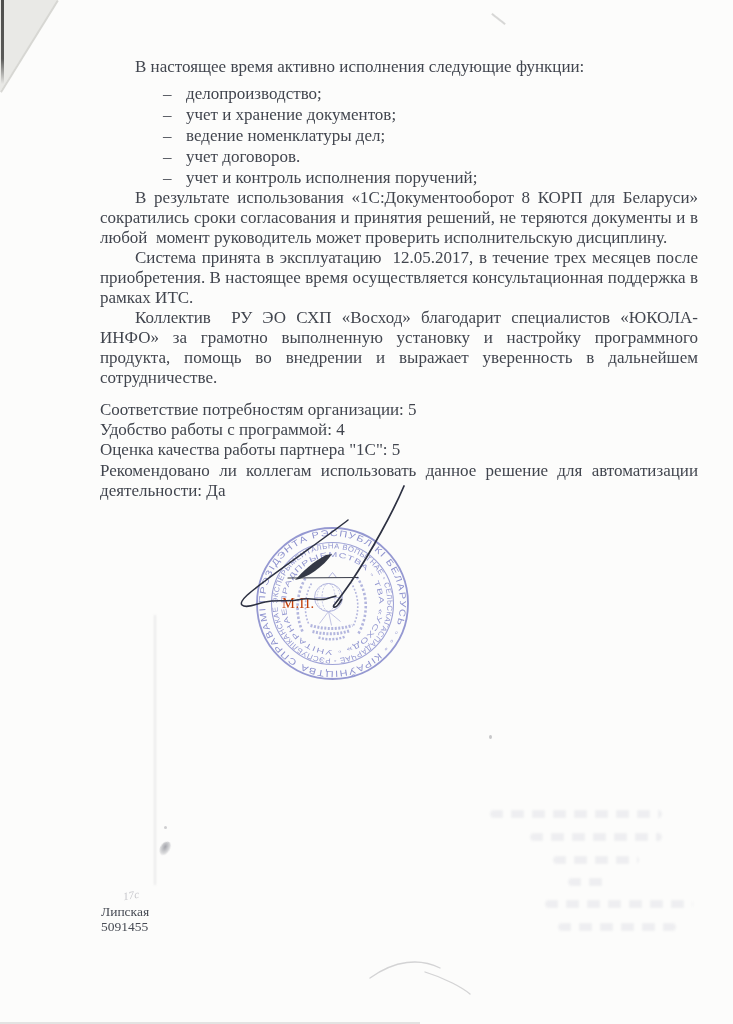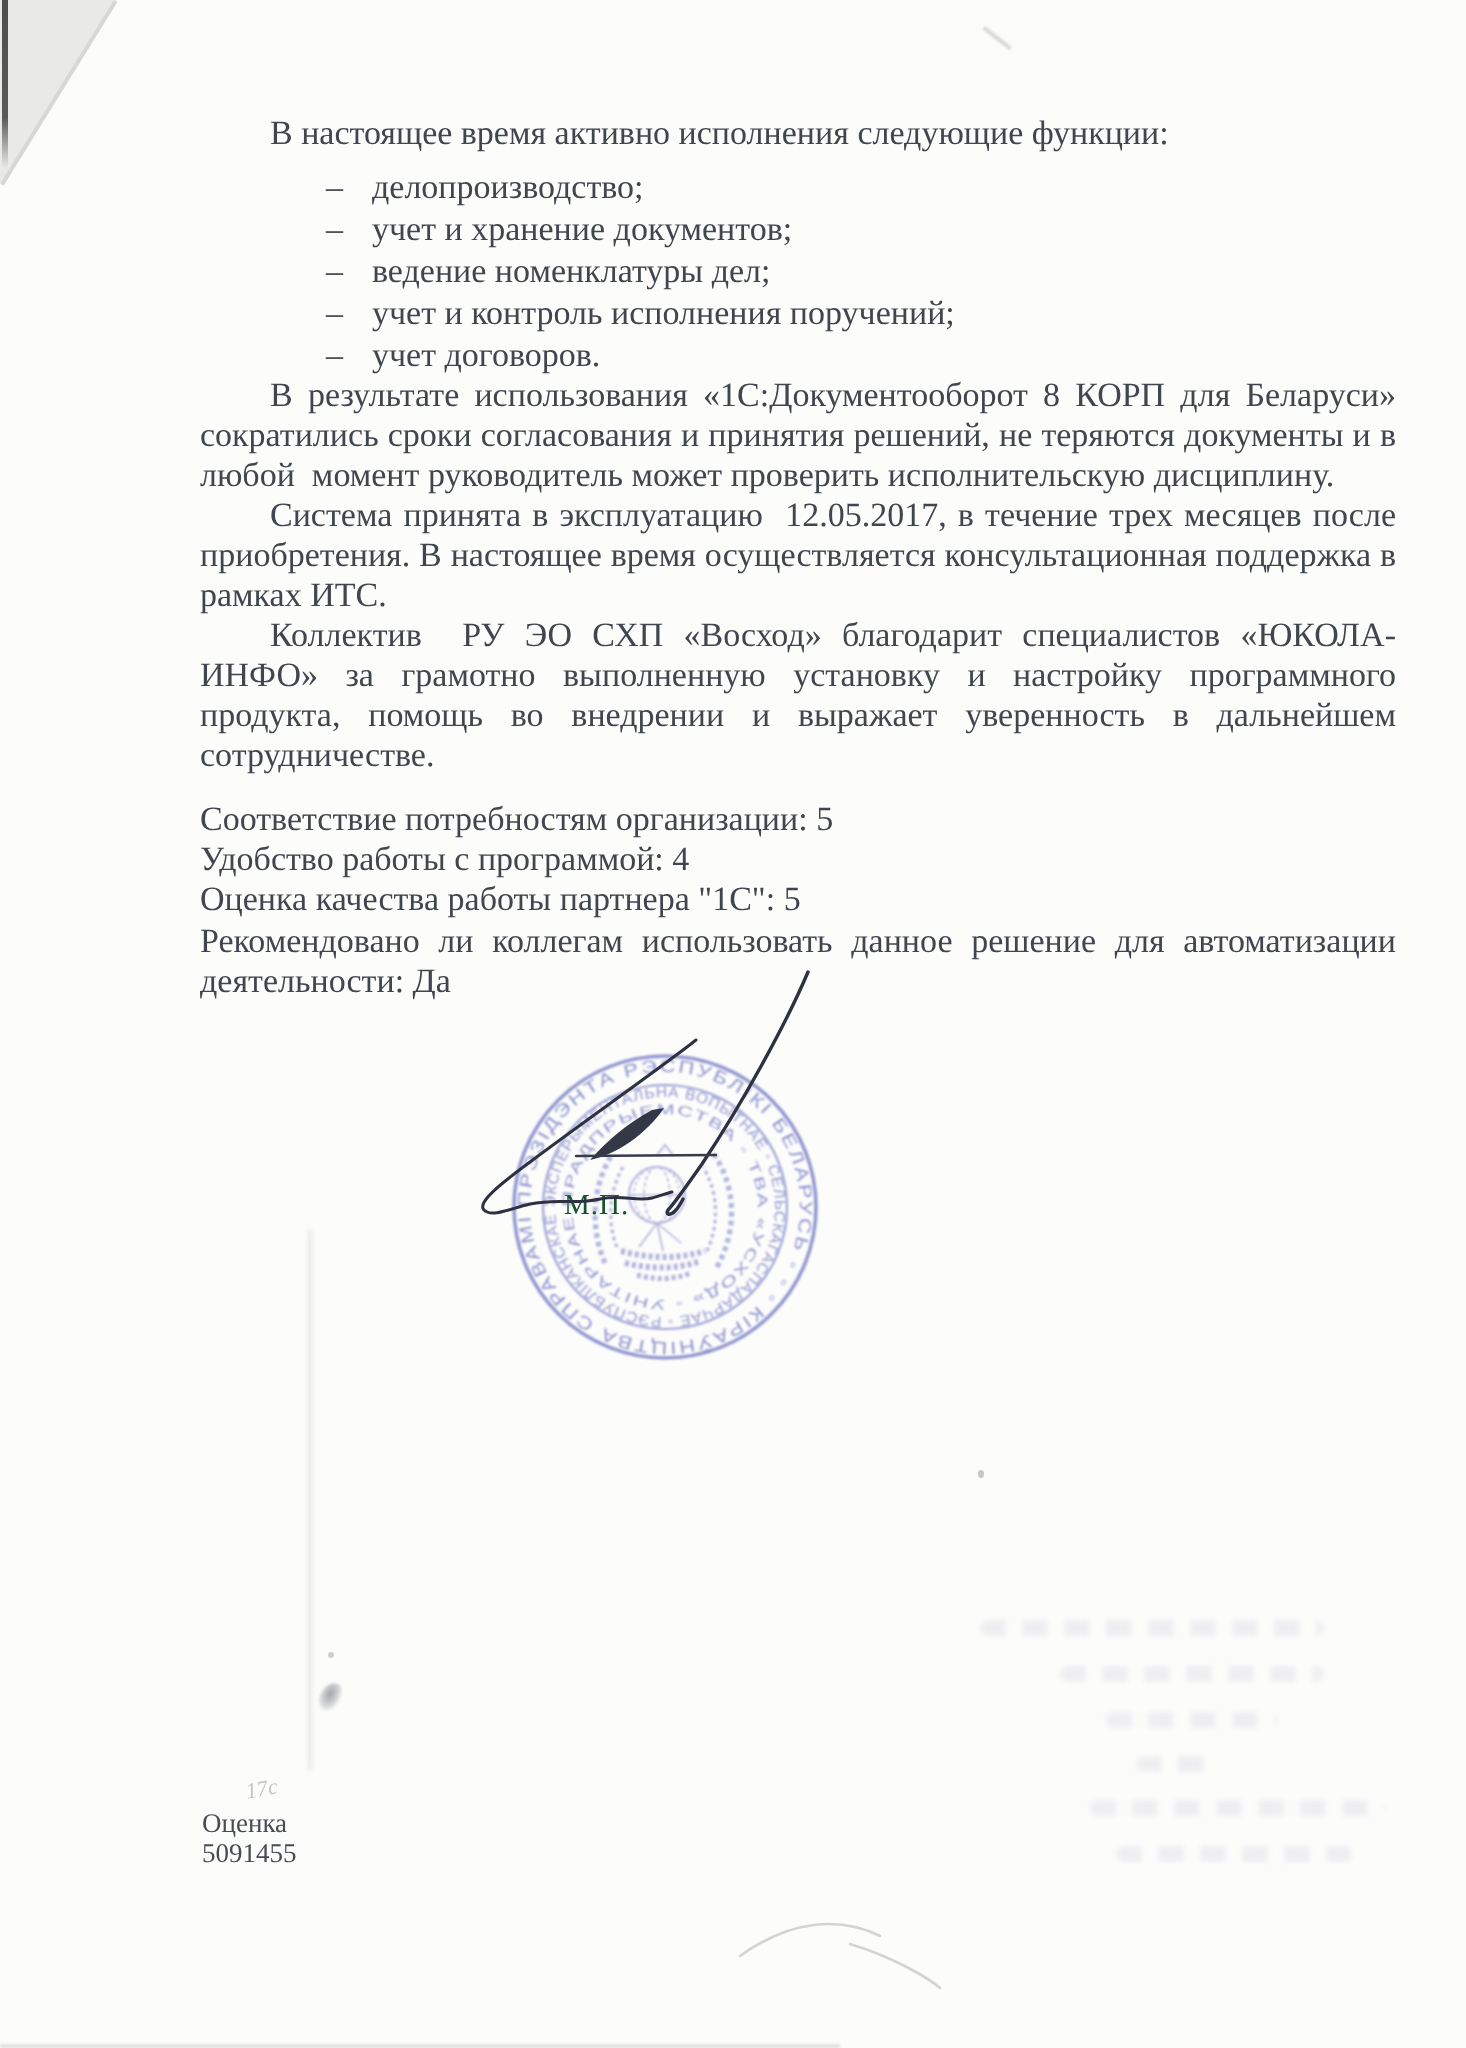--- a/index.html
+++ b/index.html
@@ -41,21 +41,21 @@
   .just { text-align:justify; }
   .intro { margin-bottom:6px !important; }
   .flist { line-height:21px; }
   .flist .li { padding-left:63px; }
   .flist .dash { display:inline-block; width:23px; }
   .ratings { margin-top:12px; line-height:20.2px; }
   
   .sigrow { position:absolute; left:0; top:562px; width:733px; height:22px; font-size:17px; }
   .sigrow .title { position:absolute; left:148px; }
   .sigrow .name  { position:absolute; left:462px; }
-  .mp { position:absolute; left:282px; top:595px; font-size:14.5px; letter-spacing:.5px; color:#14532d; }
+  .mp { position:absolute; left:282px; top:595px; font-size:14.5px; letter-spacing:.5px; color:#c2410c; }
   .stamp { position:absolute; left:255px; top:526px; width:155px; height:155px; opacity:.92; }
   .signature-svg { position:absolute; left:225px; top:478px; width:195px; height:145px; }
   .scribble-svg { position:absolute; left:365px; top:950px; width:120px; height:60px; }
   
   .footer { position:absolute; left:101px; top:904px; font-size:13.5px; line-height:15px; color:#474b54; }
   .pencil { position:absolute; left:123px; top:889px; font-size:11px; font-style:italic;
     color:rgba(120,120,132,.42); transform:rotate(-10deg); }
 </style>
 </head>
 <body>
@@ -81,22 +81,22 @@
     <div style="left:558px; top:923px; width:118px;"></div>
   </div>
 
   <div class="textblock">
     <p class="indent intro">В настоящее время активно исполнения следующие функции:</p>
 
     <div class="flist">
       <div class="li"><span class="dash">–</span><span>делопроизводство;</span></div>
       <div class="li"><span class="dash">–</span><span>учет и хранение документов;</span></div>
       <div class="li"><span class="dash">–</span><span>ведение номенклатуры дел;</span></div>
+      <div class="li"><span class="dash">–</span><span>учет договоров.</span></div>
       <div class="li"><span class="dash">–</span><span>учет и контроль исполнения поручений;</span></div>
-      <div class="li"><span class="dash">–</span><span>учет договоров.</span></div>
     </div>
 
     <p class="indent just">В результате использования «1С:Документооборот 8 КОРП для Беларуси» сократились сроки согласования и принятия решений, не теряются документы и в любой  момент руководитель может проверить исполнительскую дисциплину.</p>
     <p class="indent just">Система принята в эксплуатацию  12.05.2017, в течение трех месяцев после приобретения. В настоящее время осуществляется консультационная поддержка в рамках ИТС.</p>
     <p class="indent just">Коллектив  РУ ЭО СХП «Восход» благодарит специалистов «ЮКОЛА-ИНФО» за грамотно выполненную установку и настройку программного продукта, помощь во внедрении и выражает уверенность в дальнейшем сотрудничестве.</p>
 
     <div class="ratings">
       <p>Соответствие потребностям организации: 5</p>
       <p>Удобство работы с программой: 4</p>
       <p>Оценка качества работы партнера "1С": 5</p>
@@ -157,17 +157,17 @@
 
   <svg class="scribble-svg" viewBox="0 0 120 60" xmlns="http://www.w3.org/2000/svg">
     <g stroke="rgba(125,125,132,.32)" fill="none" stroke-width="1.3" stroke-linecap="round">
       <path d="M5,28 C30,10 55,8 75,18"></path>
       <path d="M60,22 C80,28 98,38 105,44"></path>
     </g>
   </svg>
 
   <div class="pencil">17с</div>
   <div class="footer">
-    <div>Оценка</div>
+    <div>Липская</div>
     <div>5091455</div>
   </div>
 
 </div>
 
 </body></html>

